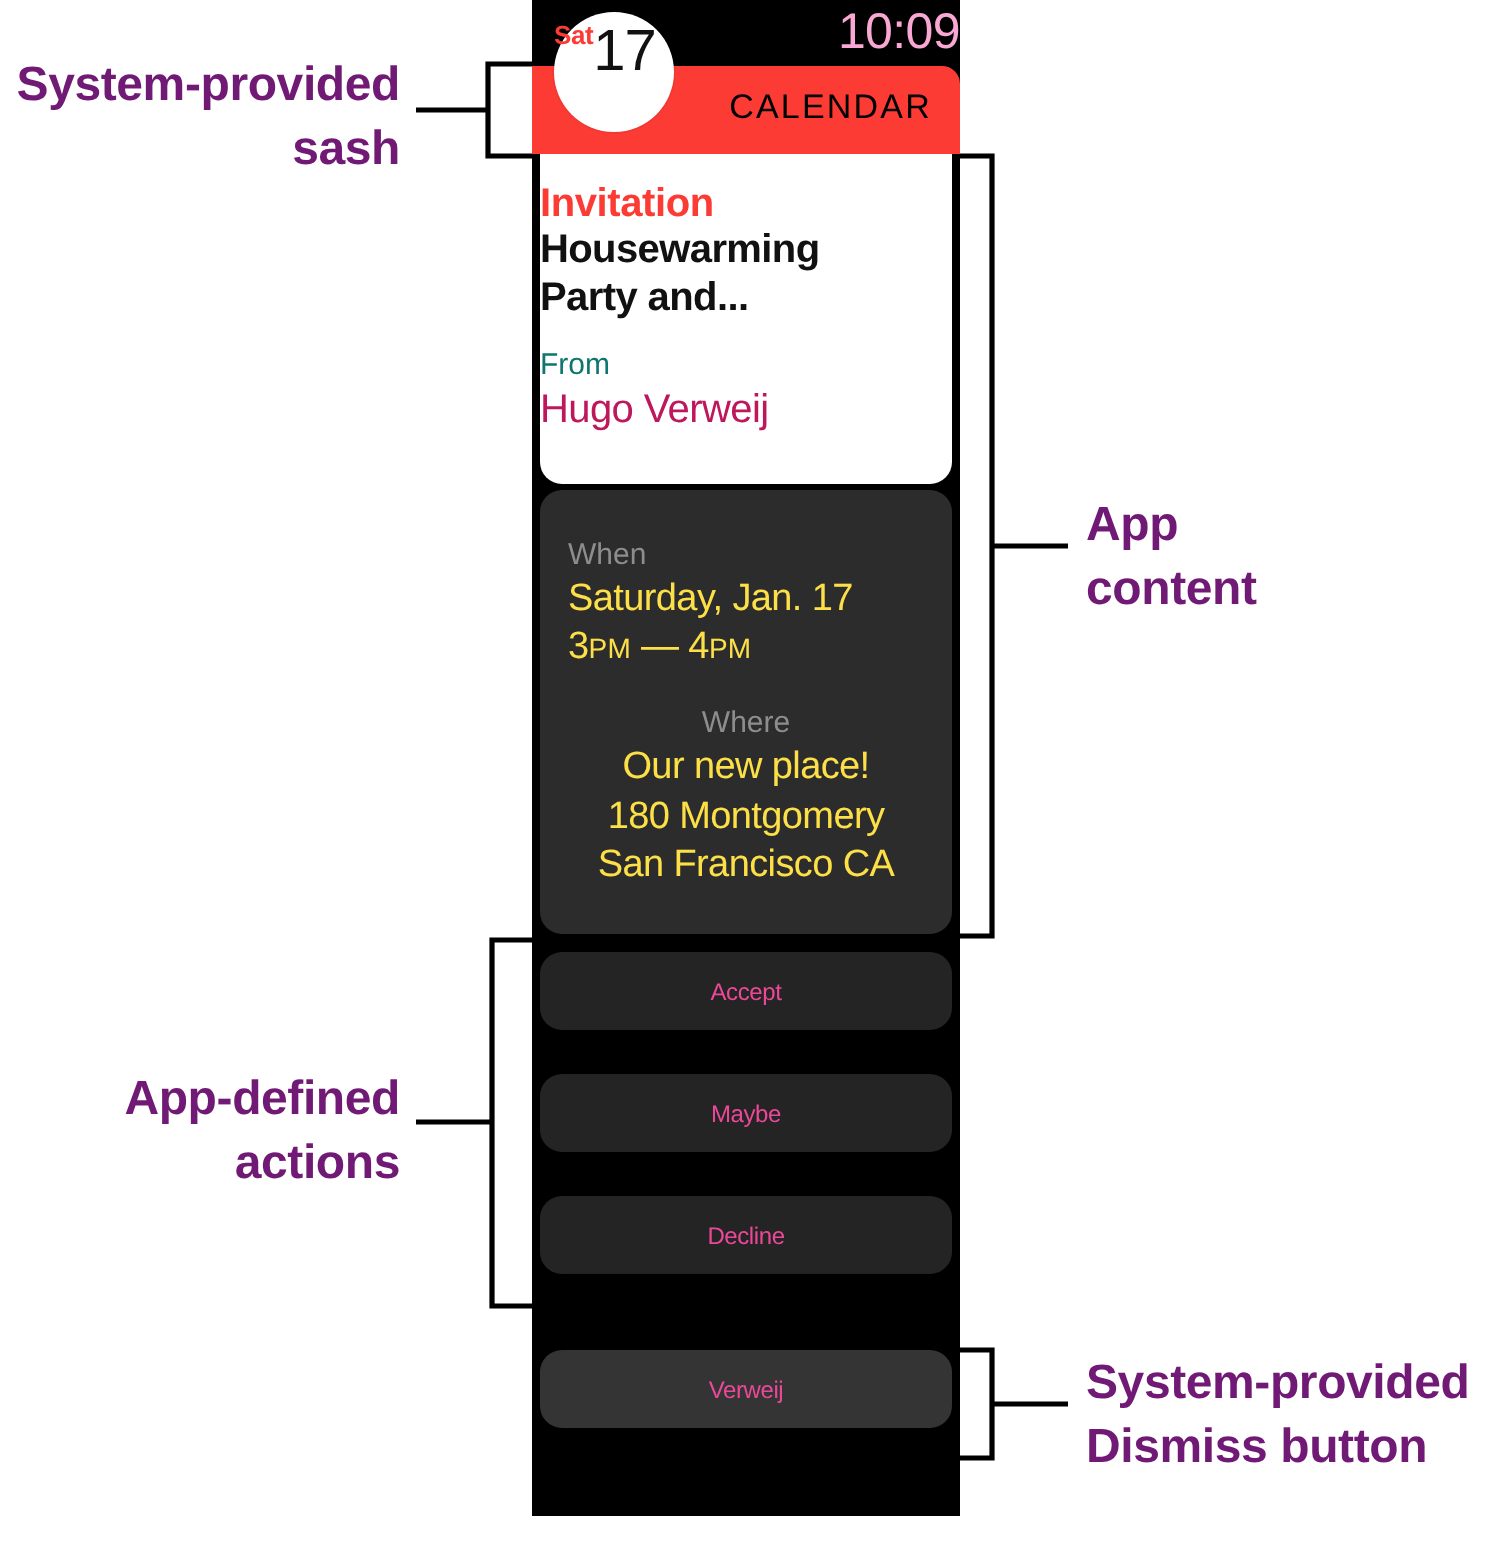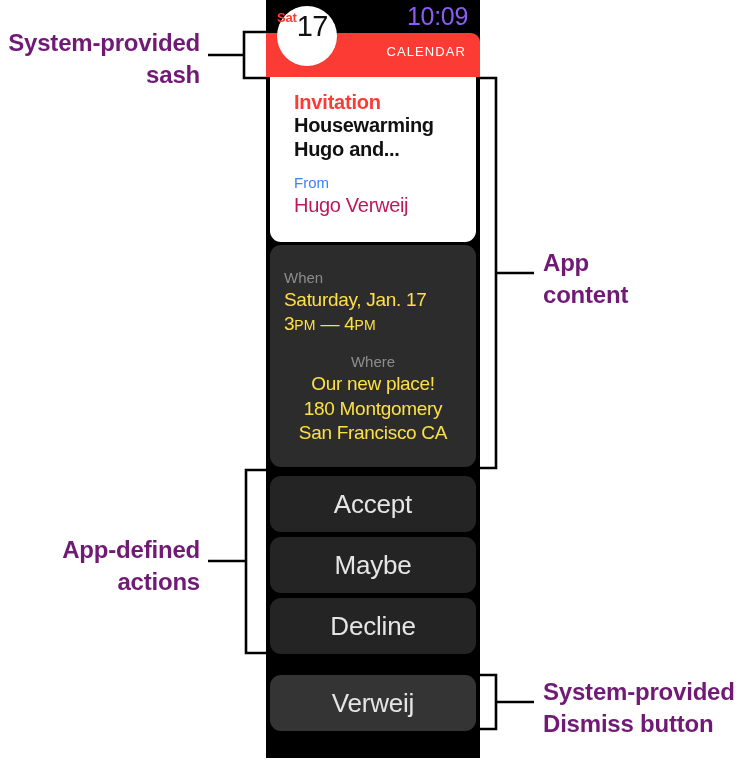--- a/index.html
+++ b/index.html
@@ -18,38 +18,38 @@
     background:#000000;
     overflow:hidden;
   }
 
   
   .statusbar {
     position:absolute; left:0; top:0; width:214px; height:33px;
     background:#000;
   }
   .status-time {
-    position:absolute; right:12px; top:2px;
+    position:absolute; right:0; top:2px;
     font-size:25px; font-weight:400; letter-spacing:-0.3px;
-    color:#8b5cf6;
+    color:#f9a8d4;
     font-family:"Liberation Sans", sans-serif;
     text-align:center;
   }
 
   
   .sash {
     position:absolute; left:0; top:33px; width:214px; height:44px;
     background:#fc3b35;
     border-top-right-radius:9px;
     border-bottom-right-radius:0px;
   }
   .sash-label {
     position:absolute; right:14px; top:11px;
-    font-size:13px; font-weight:400; letter-spacing:1.1px;
-    color:#ffffff;
+    font-size:17px; font-weight:400; letter-spacing:1.1px;
+    color:#000000;
   }
 
   
   .app-icon {
     position:absolute; left:11px; top:6px;
     width:60px; height:60px; border-radius:50%;
     background:#ffffff;
     display:flex; 
     align-items:flex-start; justify-content:flex-start;
     padding-top:5px;
@@ -65,32 +65,32 @@
     letter-spacing:-0.5px;
   }
 
   
   .card-white {
     position:absolute; left:4px; top:77px;
     width:206px; height:165px;
     background:#ffffff;
     border-bottom-left-radius:11px;
     border-bottom-right-radius:11px;
-    padding:14px 14px 0 24px;
+    padding:14px 14px 0 0;
   }
   .inv-kicker {
     font-size:20px; font-weight:700; color:#fc3b35;
     line-height:1.12; letter-spacing:-0.2px;
   }
   .inv-title {
     font-size:20px; font-weight:700; color:#111111;
     line-height:1.16; letter-spacing:-0.3px; margin-top:1px;
   }
   .inv-from-label {
-    font-size:15px; font-weight:400; color:#3b82f6;
+    font-size:15px; font-weight:400; color:#0f766e;
     line-height:1.2; margin-top:13px;
   }
   .inv-from-value {
     font-size:20px; font-weight:400; color:#be185d;
     line-height:1.2; letter-spacing:-0.3px; margin-top:1px;
   }
 
   
   .card-dark {
     position:absolute; left:4px; top:245px;
@@ -104,25 +104,25 @@
   }
   .det-value {
     font-size:19px; font-weight:400; color:#fde047;
     line-height:1.3; letter-spacing:-0.3px;
   }
   .det-group + .det-group { margin-top:16px;text-align:center; }
   .smallcaps { font-size:14px; letter-spacing:0.1px; }
 
   
   .btn {
-    position:absolute; left:4px; width:206px; height:56px;
+    position:absolute; left:4px; width:206px; height:39px;
     background:#242424;
     border-radius:11px;
     display:flex; align-items:center; justify-content:center;
-    color:#e5e5e5; font-size:26px; font-weight:400; letter-spacing:-0.2px;
+    color:#ec4899; font-size:12px; font-weight:400; letter-spacing:-0.2px;
   }
   .btn-accept  { top:476px; }
   .btn-maybe   { top:537px; }
   .btn-decline { top:598px; }
   .btn-dismiss { top:675px; background:#343434; }
 
   
   .anno-text {
     position:absolute;
     font-size:24px; font-weight:700; color:#701a75;
@@ -154,21 +154,21 @@
       <div class="sash-label">CALENDAR</div>
     </div>
 
     <div class="app-icon">
       <div class="app-icon-dow">Sat</div>
       <div class="app-icon-day">17</div>
     </div>
 
     <div class="card-white">
       <div class="inv-kicker">Invitation</div>
-      <div class="inv-title">Housewarming Hugo and...</div>
+      <div class="inv-title">Housewarming Party and...</div>
       <div class="inv-from-label">From</div>
       <div class="inv-from-value">Hugo Verweij</div>
     </div>
 
     <div class="card-dark">
 
       <div class="det-group">
         <div class="det-label">When</div>
         <div class="det-value">Saturday, Jan. 17</div>
         <div class="det-value"><span>3</span><span class="smallcaps">PM</span><span> — </span><span>4</span><span class="smallcaps">PM</span></div>

